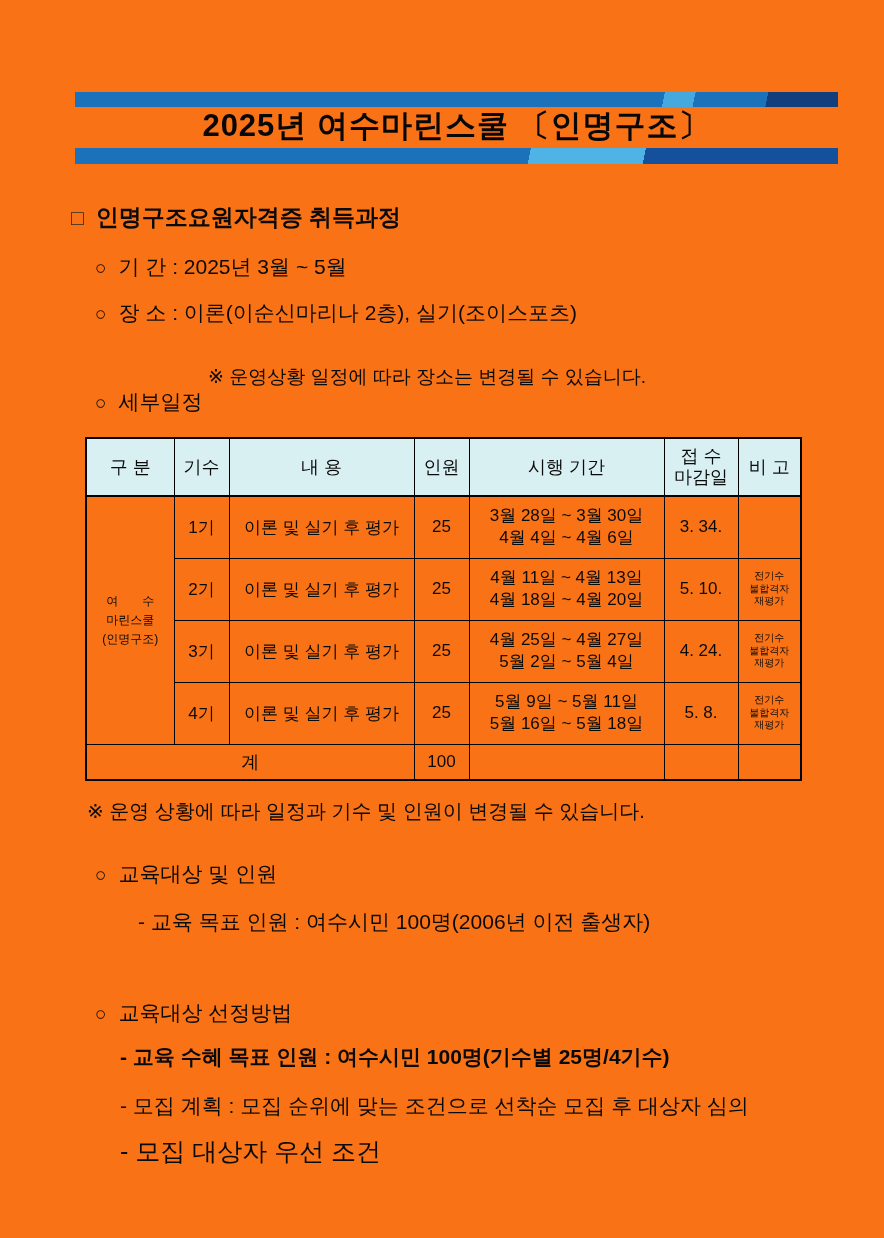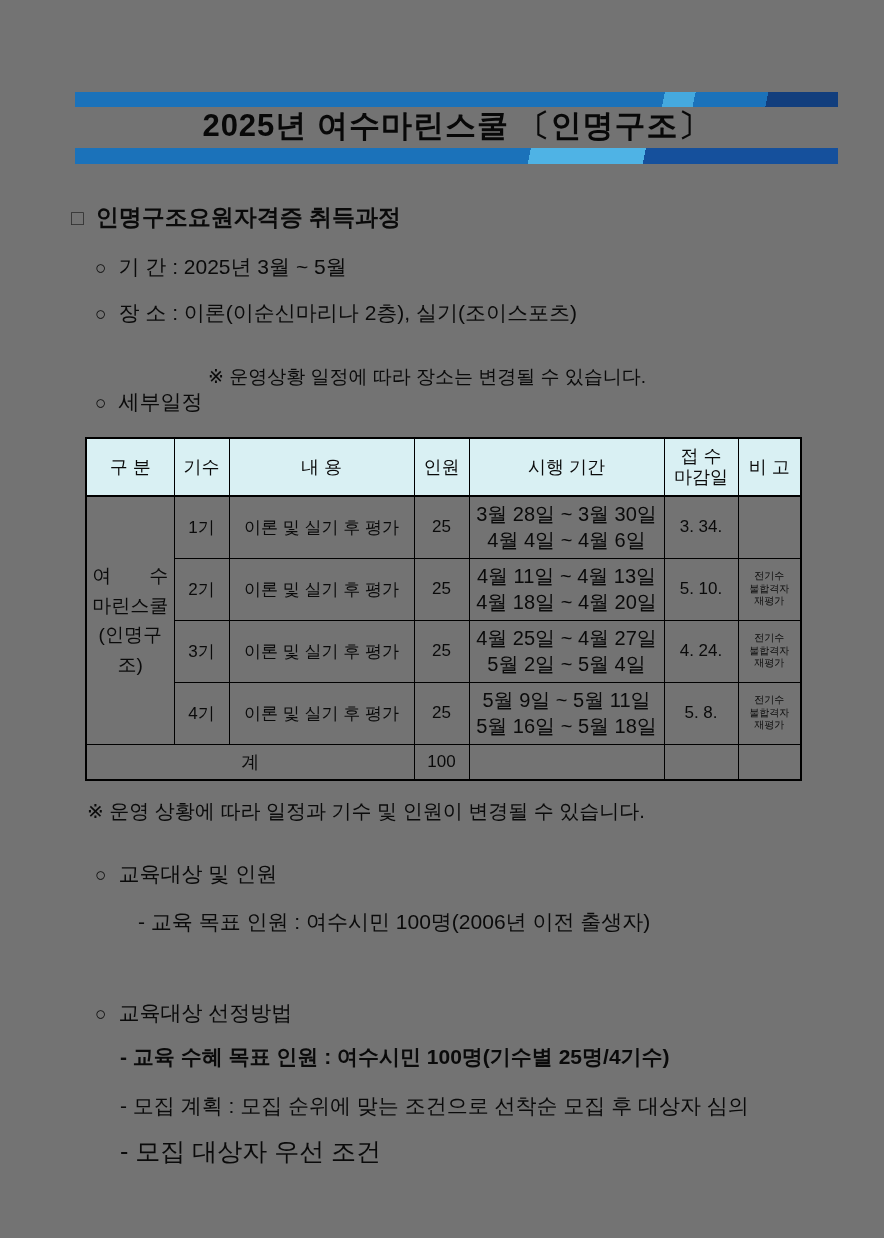--- a/index.html
+++ b/index.html
@@ -1,19 +1,19 @@
 <!DOCTYPE html>
 <html><head>
 <meta charset="utf-8">
 <style>
   html,body{margin:0;padding:0;background:#fff;}
   #page{
     position:relative;
     width:884px;height:1238px;
-    background:#737373;
+    background:#f97316;
     font-family:"Liberation Sans","DejaVu Sans",sans-serif;
     color:#0a0a0a;
     overflow:hidden;
   }
   .abs{position:absolute;}
   
   .bar{left:75px;width:763px;}
   #bar-top{top:92px;height:15px;
     background:linear-gradient(102deg,#1b72ba 0 77%,#45a9de 77% 81%,#1b72ba 81% 90.5%,#123e7d 90.5% 100%);}
   #bar-bottom{top:148px;height:16px;
@@ -55,23 +55,23 @@
   }
   #schedule-table{border:2.5px solid #000;}
   #schedule-table thead th{
     background:#d9f0f3;
     font-size:18px;line-height:1.15;
     border-bottom:2.5px solid #000;
     height:52px;
   }
   .prelines{white-space:pre-line;}
   .row-cycle{height:62px;}
-  .cell-period{line-height:1.3;font-size:20px;}
+  .cell-period{line-height:1.3;font-size:17px;}
   .cell-note{font-size:10px;line-height:1.25;}
-  .cell-group{font-size:19px;line-height:1.55;}
+  .cell-group{font-size:12px;line-height:1.55;}
   #row-total td{height:30px;}
   .cell-total-label{font-size:18px;}
 </style>
 </head>
 <body>
 
 <div id="page">
 
   <div id="bar-top" class="abs bar"></div>
   <div id="doc-title" class="abs">2025년 여수마린스쿨 〔인명구조〕</div>

